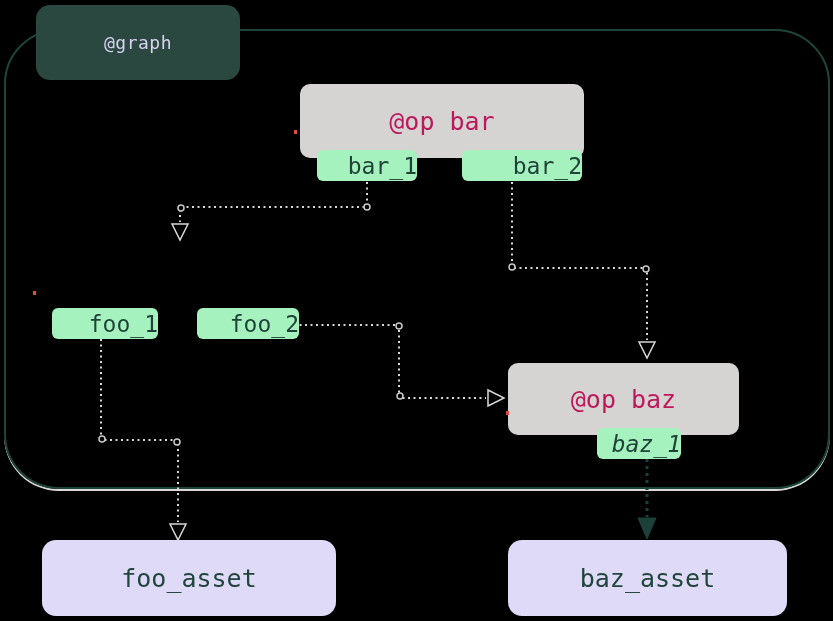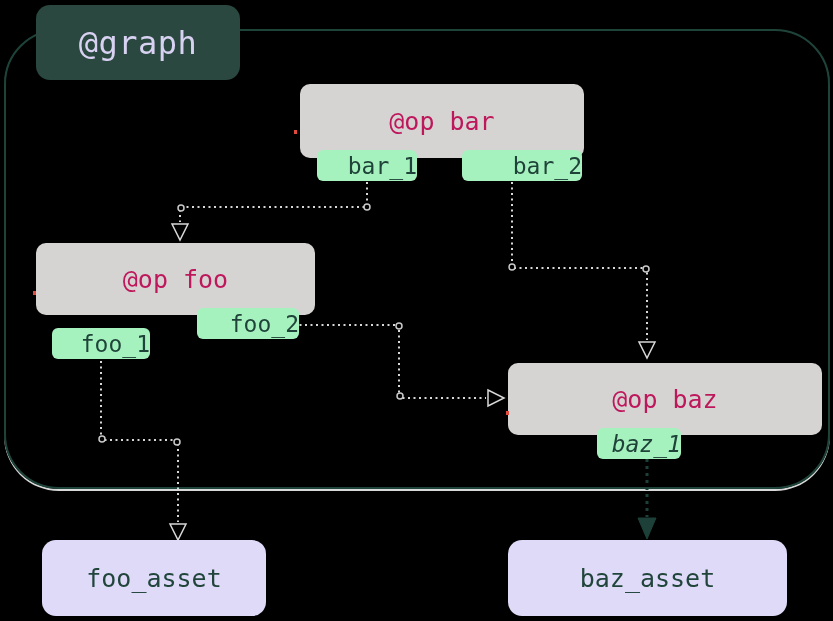--- a/index.html
+++ b/index.html
@@ -12,49 +12,49 @@
     position:absolute;left:4px;top:29px;width:826px;height:460px;
     box-sizing:border-box;border:2px solid #1e443a;border-radius:55px;
     box-shadow:0 2px 0 rgba(255,255,255,0.85);
     z-index:1;
   }
   
   .graph-label{
     position:absolute;left:36px;top:5px;width:204px;height:75px;
     background:#2a483f;border-radius:14px;z-index:3;
     display:flex;align-items:center;justify-content:center;
-    color:#d8d2f2;font-size:32px;letter-spacing:0.5px;
+    color:#d8d2f2;font-size:18px;letter-spacing:0.5px;
   }
   
   .op{
     position:absolute;background:#d6d4d2;border-radius:10px;z-index:3;
     display:flex;align-items:center;justify-content:center;
     color:#be185d;font-size:25px;
   }
   .op-bar{left:300px;top:84px;width:284px;height:74px;}
   .op-foo{left:36px;top:243px;width:279px;height:72px;}
-  .op-baz{left:508px;top:363px;width:314px;height:72px;}
+  .op-baz{left:508px;top:363px;width:231px;height:72px;}
   
   .chip{
     position:absolute;background:#a6f2bf;border-radius:6px;z-index:4;
     display:flex;align-items:center;justify-content:flex-end;
     color:#1f4339;font-size:23px;height:31px;
   }
   .chip-bar1{left:317px;top:150px;width:100px;}
   .chip-bar2{left:462px;top:150px;width:120px;}
-  .chip-foo1{left:52px;top:328px;width:98px;}
+  .chip-foo1{left:52px;top:308px;width:98px;padding-left:8px;}
   .chip-foo2{left:197px;top:308px;width:102px;}
   .chip-baz1{left:597px;top:428px;width:84px;font-style:italic;}
   
   .asset{
     position:absolute;top:540px;height:76px;background:#dedaf8;border-radius:14px;z-index:3;
     display:flex;align-items:center;justify-content:center;
     color:#21453b;font-size:25px;
   }
-  .asset-foo{left:42px;width:224px;}
+  .asset-foo{left:42px;width:294px;}
   .asset-baz{left:508px;width:279px;}
   
   .input-dot{position:absolute;width:3px;height:4px;background:#e04a3f;z-index:5;}
   .dot-bar{left:294px;top:130px;}
   .dot-foo{left:33px;top:291px;}
   .dot-baz{left:506px;top:411px;}
   
   svg.wires{position:absolute;left:0;top:0;z-index:2;}
   .wire-light{stroke:#d8d8d8;stroke-width:2;fill:none;stroke-dasharray:2 3.5;}
   .wire-dark{stroke:#1d4038;stroke-width:3;fill:none;stroke-dasharray:3 4;}
@@ -107,23 +107,20 @@
   <div class="op op-bar">
     <span>@op bar</span>
   </div>
   <div class="chip chip-bar1">
     <span>bar_1</span>
   </div>
   <div class="chip chip-bar2">
     <span>bar_2</span>
   </div>
 
-  <div class="op op-foo">
-    <span>@op foo</span>
-  </div>
   <div class="chip chip-foo1">
     <span>foo_1</span>
   </div>
   <div class="chip chip-foo2">
     <span>foo_2</span>
   </div>
 
   <div class="op op-baz">
     <span>@op baz</span>
   </div>

